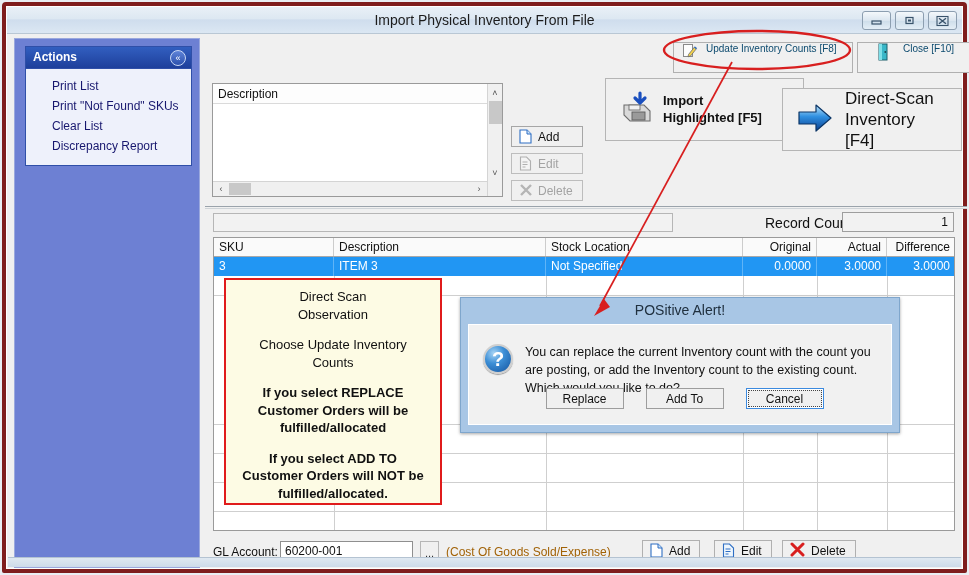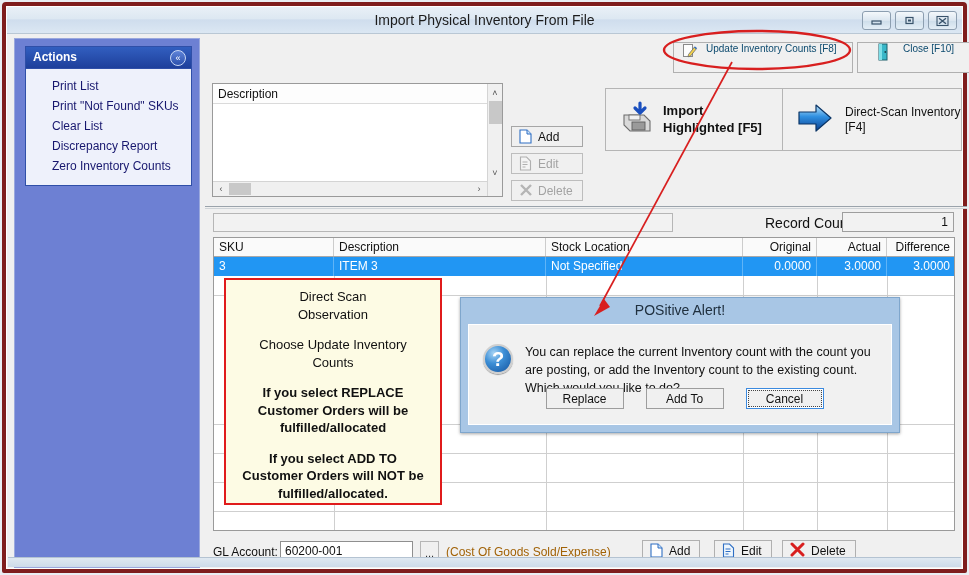--- a/index.html
+++ b/index.html
@@ -176,23 +176,23 @@
   #mb-add { top: 88px; }
   #mb-edit { top: 115px; }
   #mb-del { top: 142px; }
 
   .bigbtn {
     position: absolute; height: 63px;
     border: 1px solid #b5b5b5; background: #f0f0f0;
     display: flex; align-items: center; gap: 12px;
     padding-left: 14px;
   }
-  #big-import { left: 400px; top: 50px; width: 199px; gap: 9px; }
+  #big-import { left: 400px; top: 40px; width: 199px; gap: 9px; }
   #big-scan   { left: 577px; top: 50px; width: 180px; }
-  .bigbtn-label { font-size: 12px; color: #111; line-height: 1.25; }
+  .bigbtn-label { font-size: 17px; color: #111; line-height: 1.25; }
   .bigbtn-label.bold { font-weight: bold; font-size: 13px; }
 
   
   .grid-sep {
     position: absolute; left: 0; top: 168px; width: 762px;
     border-top: 1px solid #9aa3ab;
     border-bottom: 1px solid #cfd4d8;
     height: 3px;
     background: #f0f0f0;
   }
@@ -385,21 +385,20 @@
         <div class="nav-panel">
           <div class="nav-header">
             <span class="nav-header-title">Actions</span>
             <span class="nav-collapse">«</span>
           </div>
           <div class="nav-list">
             <div class="nav-item">Print List</div>
             <div class="nav-item">Print "Not Found" SKUs</div>
             <div class="nav-item">Clear List</div>
             <div class="nav-item">Discrepancy Report</div>
-            <div class="nav-item">Zero Inventory Counts</div>
           </div>
         </div>
       </div>
 
       <div class="main">
 
         <div class="toolbar">
           <div class="tbtn" id="btn-update">
             <span class="ico">
               <svg width="16" height="16" viewBox="0 0 16 16">

